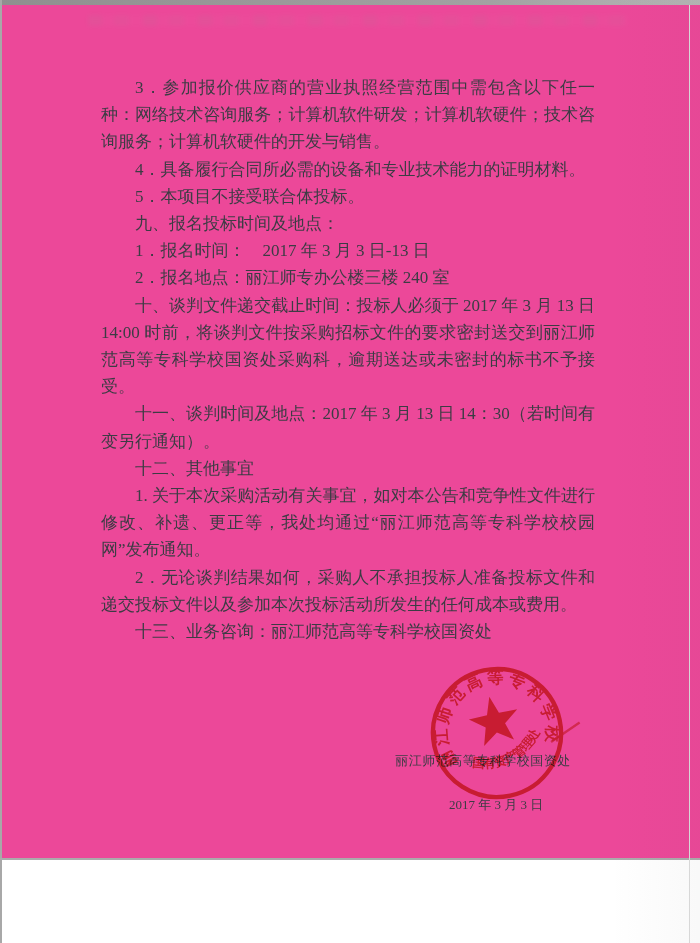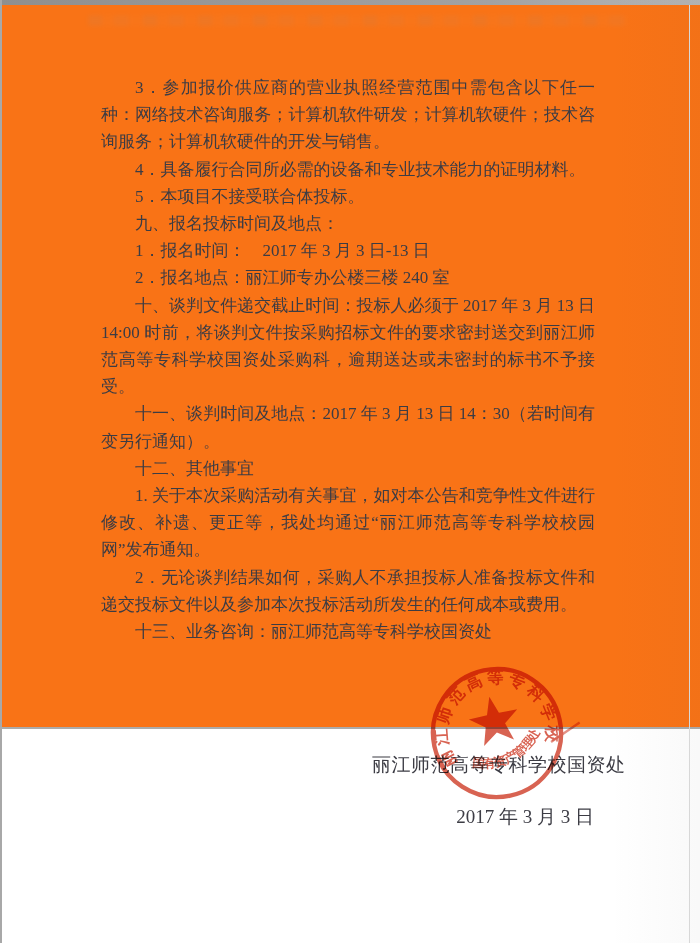--- a/index.html
+++ b/index.html
@@ -4,22 +4,22 @@
 <style>
   html, body {
     margin: 0; padding: 0;
     width: 700px; height: 943px;
     overflow: hidden;
     background: #ffffff;
     font-family: "Liberation Serif", "DejaVu Serif", serif;
   }
   .page {
     position: relative;
-    width: 700px; height: 729px;
-    background: #f97316;
+    width: 700px; height: 860px;
+    background: #ec4899;
   }
   
   .edge-top {
     position: absolute; top: 0; left: 0;
     width: 700px; height: 5px;
     background: linear-gradient(to right, #8f8f8f, #a2a2a2 70%, #b5b5b5);
   }
   .edge-left {
     position: absolute; top: 0; left: 0;
     width: 2px; height: 943px;
@@ -64,22 +64,22 @@
   }
   .content p {
     margin: 0;
     text-indent: 2em;
   }
   .signature {
     position: absolute;
     top: 752px; right: 106px;
     width: 222px;
     color: #3c3c44;
-    font-size: 19px;
-    text-align: right;
+    font-size: 13px;
+    text-align: center;
   }
   .signature .org {
     white-space: nowrap;
     letter-spacing: 0.5px;
   }
   .signature .date {
     margin-top: 26px;
     padding-left: 26px;
   }
   .seal {

